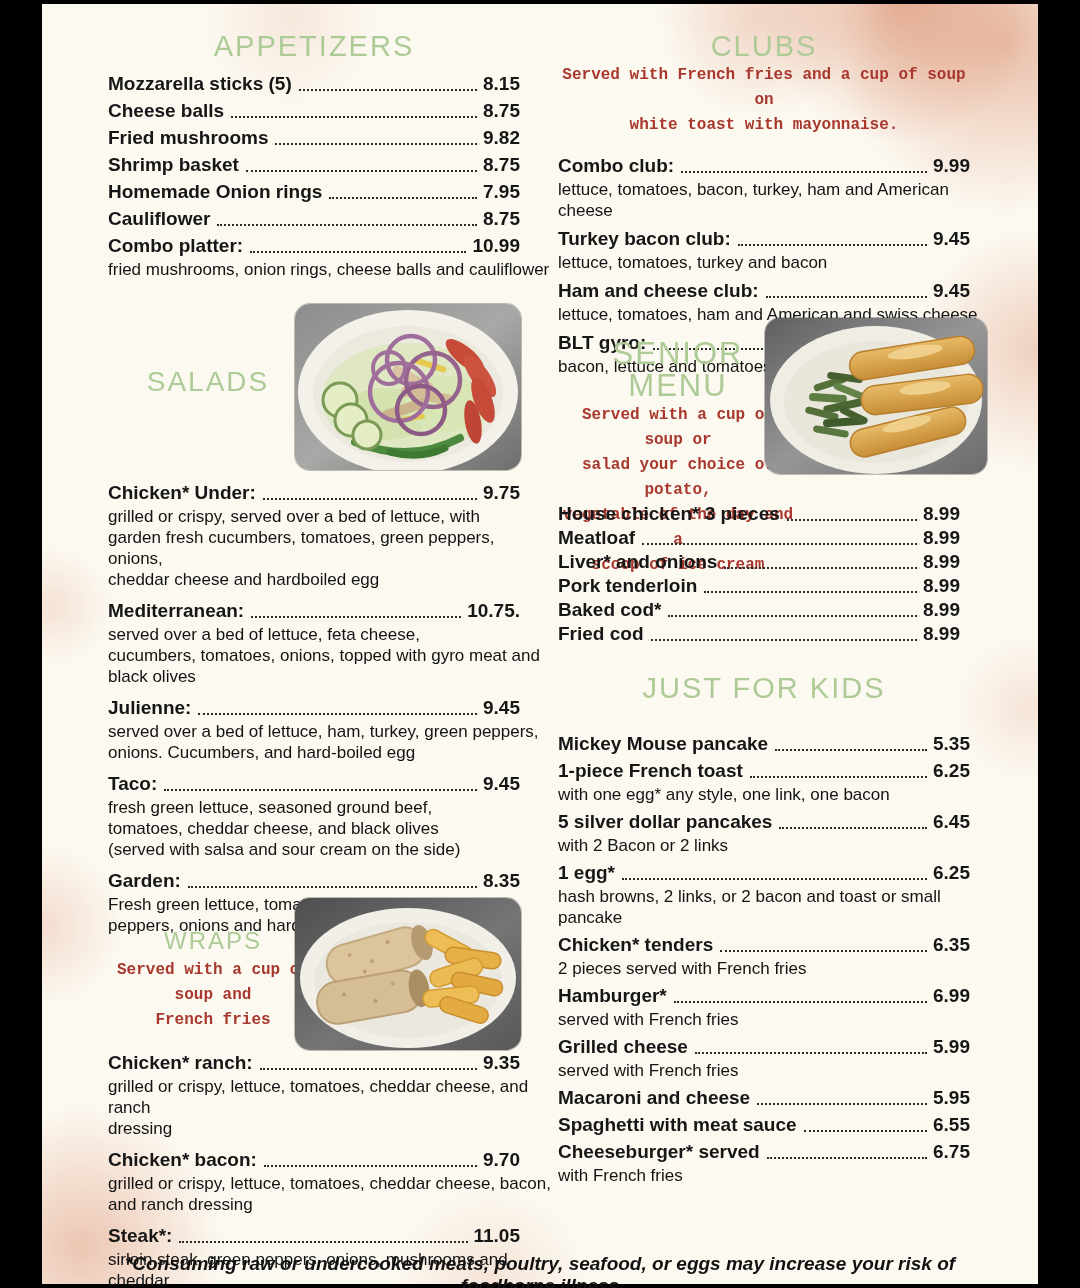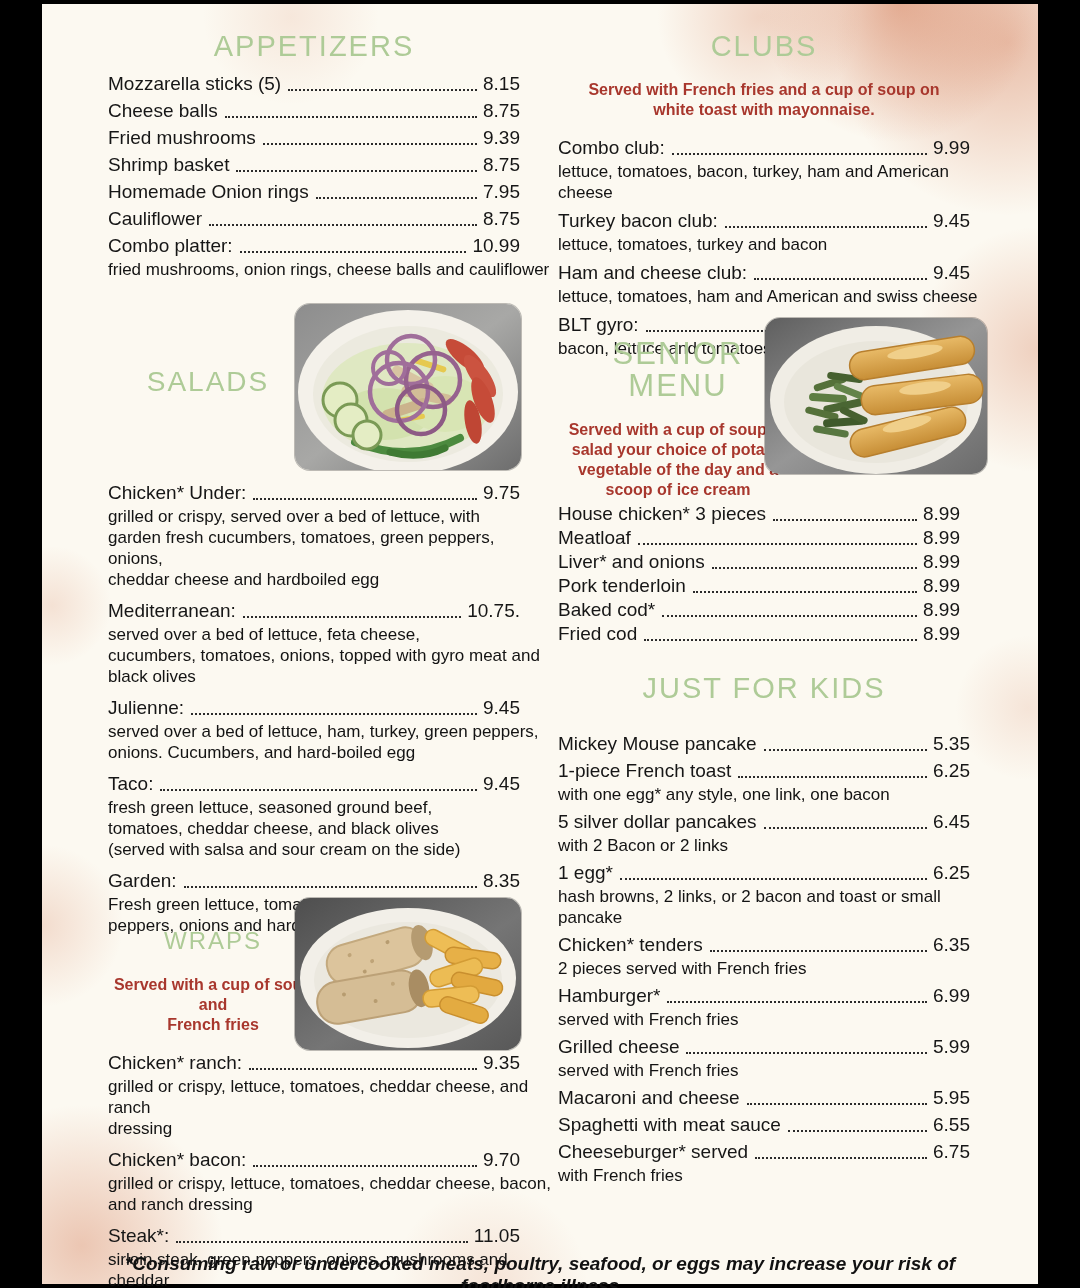--- a/index.html
+++ b/index.html
@@ -15,25 +15,25 @@
       radial-gradient(circle at 99% 55%, rgba(205,103,62,.14), rgba(205,103,62,0) 6%),
       radial-gradient(circle at 1% 47%,  rgba(205,103,62,.16), rgba(205,103,62,0) 5%),
       radial-gradient(circle at 0% 72%,  rgba(205,103,62,.20), rgba(205,103,62,0) 6%),
       radial-gradient(circle at 4% 97%,  rgba(205,103,62,.35), rgba(205,103,62,0) 9%),
       radial-gradient(circle at 45% 100%,rgba(205,103,62,.15), rgba(205,103,62,0) 7%),
       radial-gradient(circle at 25% 1%,  rgba(205,103,62,.12), rgba(205,103,62,0) 6%);
   }
   .abs{position:absolute;}
   .sec-title{font-size:29px;letter-spacing:2px;color:#aecb97;text-align:center;
              font-weight:400;line-height:32px;}
-  .sec-sub{color:#a8372d;text-align:center;font-size:16px;line-height:20px;
-           white-space:pre-line;font-weight:bold;margin-top:18px;}
+  .sec-sub{color:#a8372d;text-align:center;font-size:16px;line-height:25px;
+           white-space:pre-line;font-weight:bold;margin-top:1px;font-family:Liberation Mono, monospace;}
   .menu-list{margin-top:10px;}
   .menu-row{margin-bottom:3px;}
-  .row-line{display:flex;align-items:flex-end;font-weight:normal;font-size:19px;
+  .row-line{display:flex;align-items:flex-end;font-weight:bold;font-size:19px;
             line-height:24px;}
   .item-name{white-space:nowrap;}
   .leader{flex:1 1 auto;border-bottom:2px dotted #2b2b2b;margin:0 6px 5px 7px;min-width:18px;}
   .item-price{white-space:nowrap;}
   .item-desc{font-size:17px;line-height:21px;white-space:pre-line;margin:1px 0 9px;
              width:446px;color:#131313;}
   .photo{border-radius:15px;overflow:hidden;box-shadow:0 0 0 1px rgba(0,0,0,.25);}
   .photo svg{display:block;}
   .footer-note{font-size:19px;font-weight:bold;font-style:italic;text-align:center;
                color:#111;}
@@ -60,21 +60,21 @@
             <span class="item-name">Cheese balls</span>
             <span class="leader"></span>
             <span class="item-price">8.75</span>
           </div>
 
         </div>
         <div class="menu-row">
           <div class="row-line">
             <span class="item-name">Fried mushrooms</span>
             <span class="leader"></span>
-            <span class="item-price">9.39</span>
+            <span class="item-price">9.82</span>
           </div>
 
         </div>
         <div class="menu-row">
           <div class="row-line">
             <span class="item-name">Shrimp basket</span>
             <span class="leader"></span>
             <span class="item-price">8.75</span>
           </div>
 

